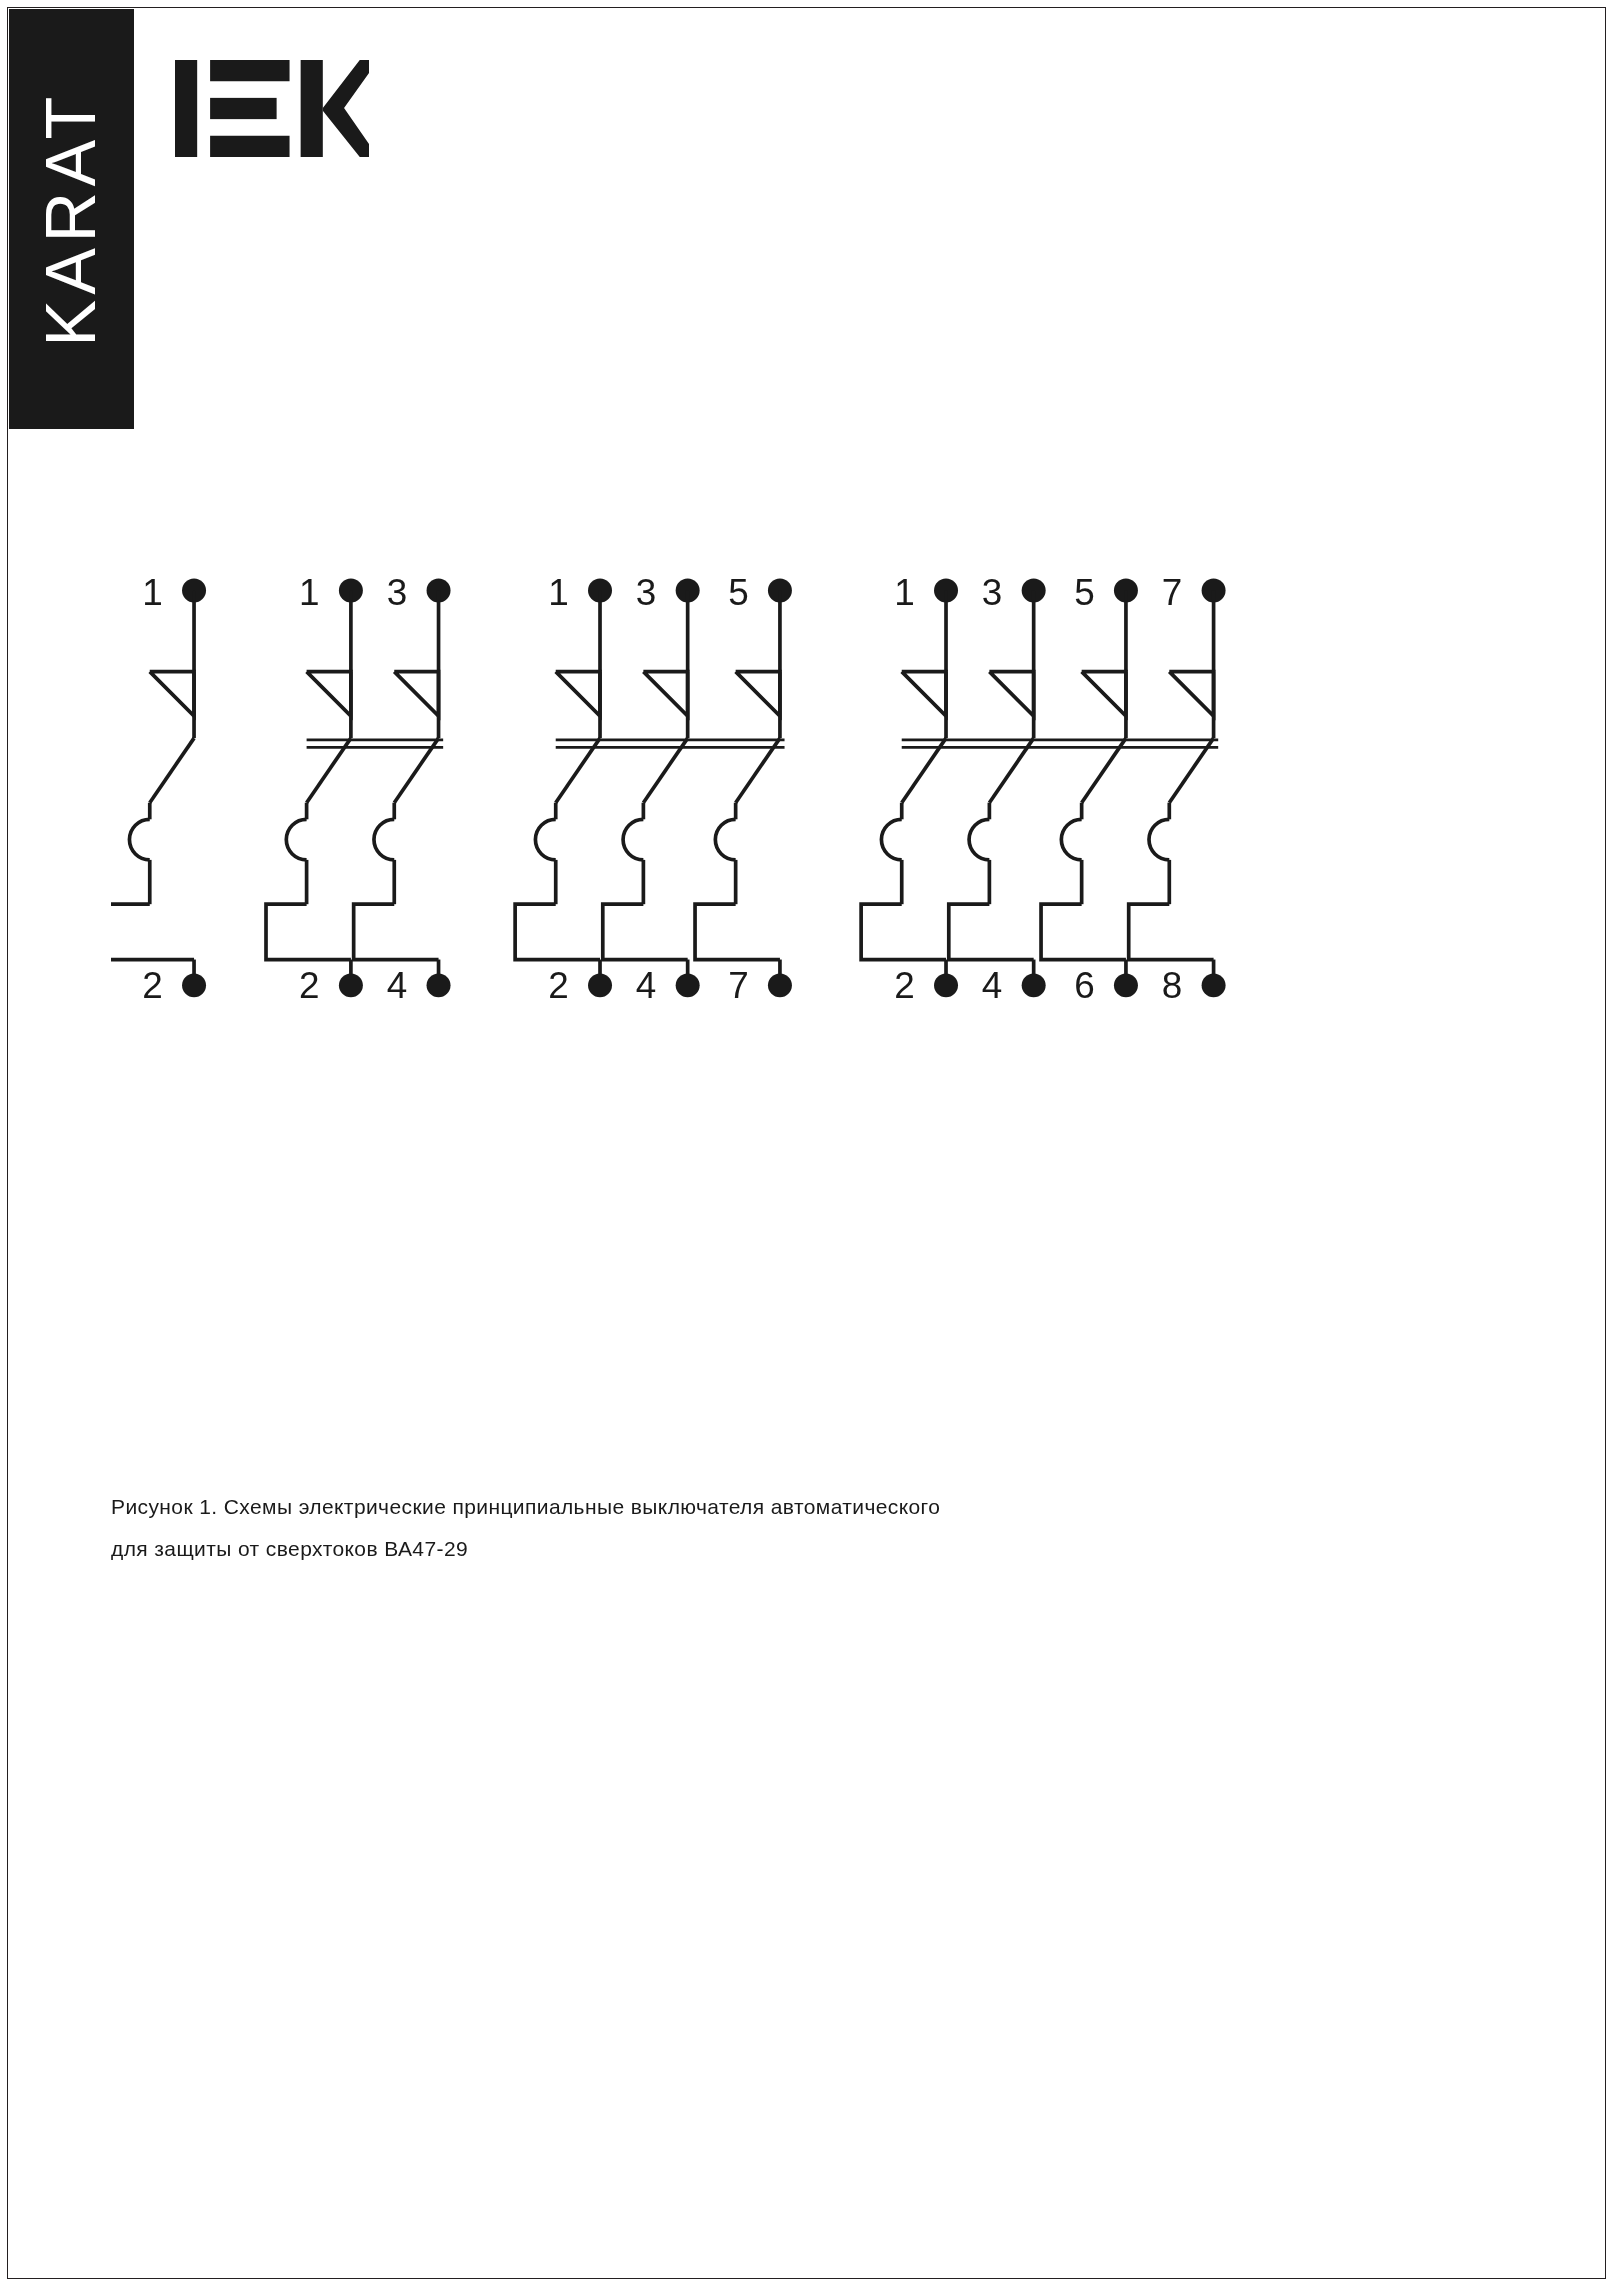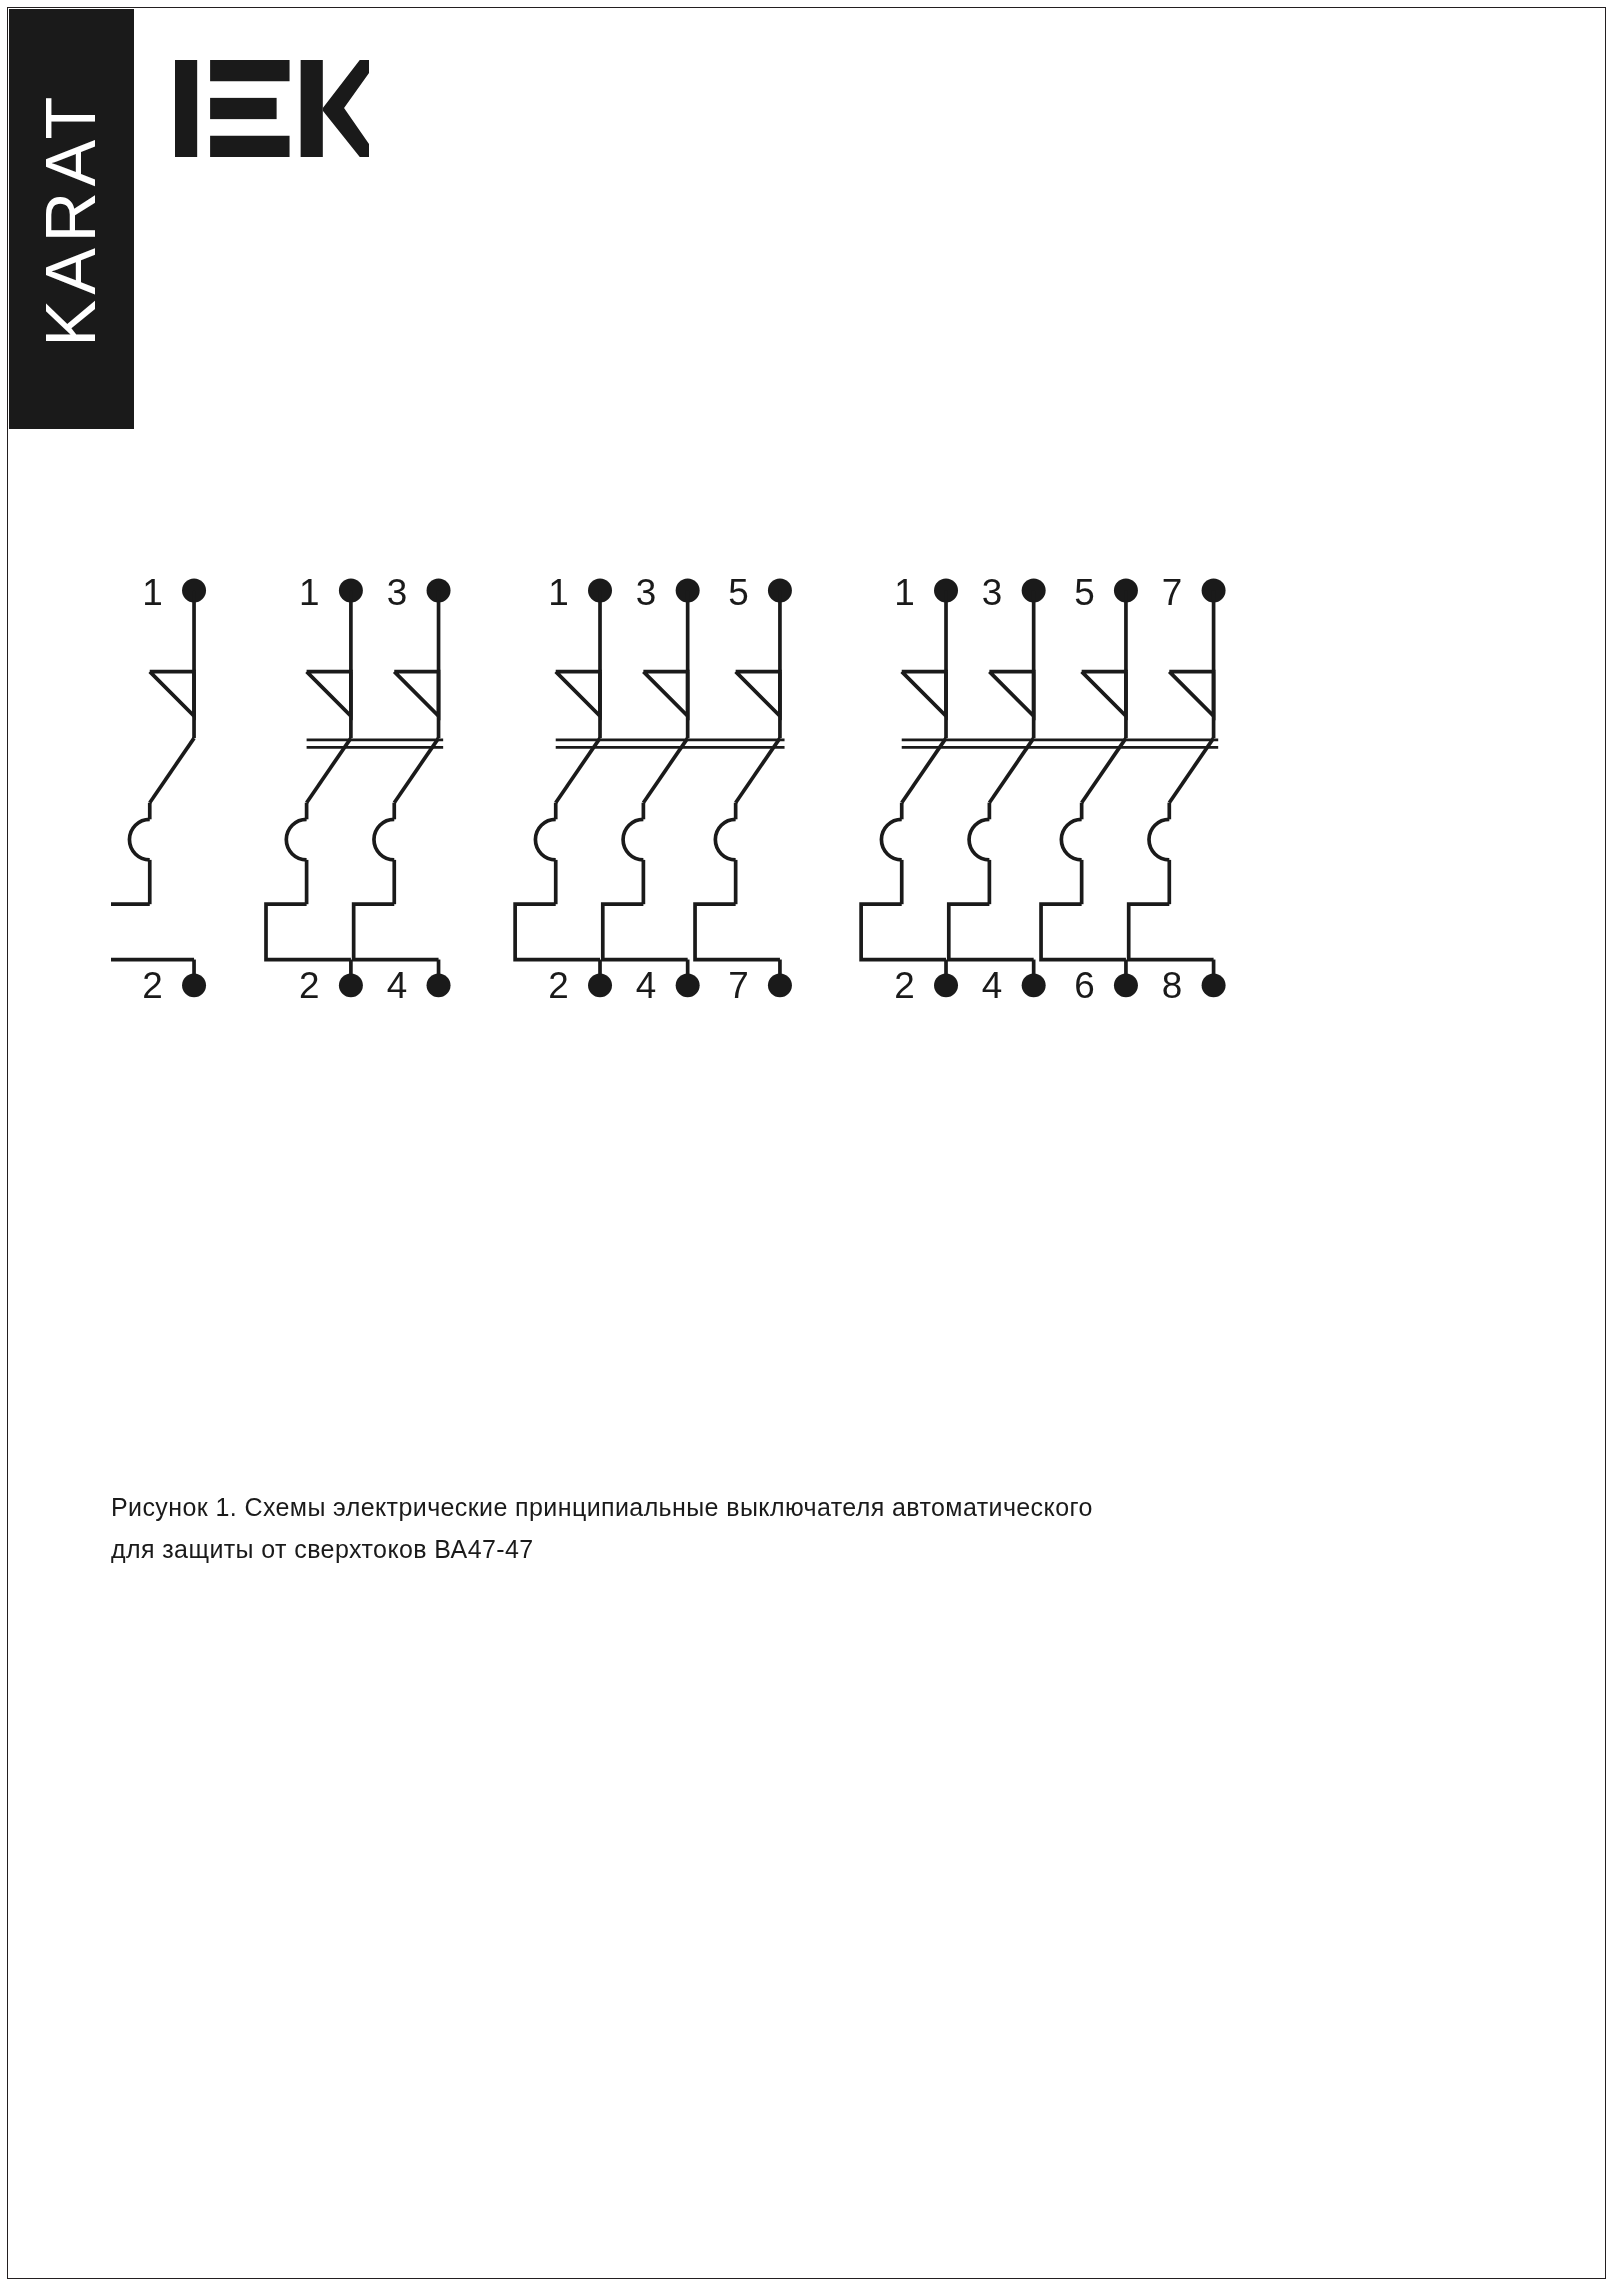--- a/index.html
+++ b/index.html
@@ -80,21 +80,21 @@
     height: 609px;
   }
 
   
   .caption {
     position: absolute;
     left: 111px;
     top: 1486px;
     width: 1154px;
     color: #1a1a1a;
-    font-size: 25px;
+    font-size: 21px;
     line-height: 42px;
     letter-spacing: 0.4px;
     font-family: "Liberation Sans", sans-serif;
   }
   .caption .line { display: block; white-space: nowrap; }
 </style>
 </head>
 <body>
 
 <div class="page">
@@ -191,17 +191,17 @@
         <text x="860" y="462" font-family="Liberation Sans, sans-serif" font-size="40" fill="#1a1a1a" text-anchor="middle">2</text>
         <text x="955" y="462" font-family="Liberation Sans, sans-serif" font-size="40" fill="#1a1a1a" text-anchor="middle">4</text>
         <text x="1055" y="462" font-family="Liberation Sans, sans-serif" font-size="40" fill="#1a1a1a" text-anchor="middle">6</text>
         <text x="1150" y="462" font-family="Liberation Sans, sans-serif" font-size="40" fill="#1a1a1a" text-anchor="middle">8</text>
       </g>
     </svg>
   </div>
 
   <div class="caption">
     <span class="line">Рисунок 1. Схемы электрические принципиальные выключателя автоматического</span>
-    <span class="line">для защиты от сверхтоков ВА47-47</span>
+    <span class="line">для защиты от сверхтоков ВА47-29</span>
   </div>
 
 </div>
 
 
 </body></html>

